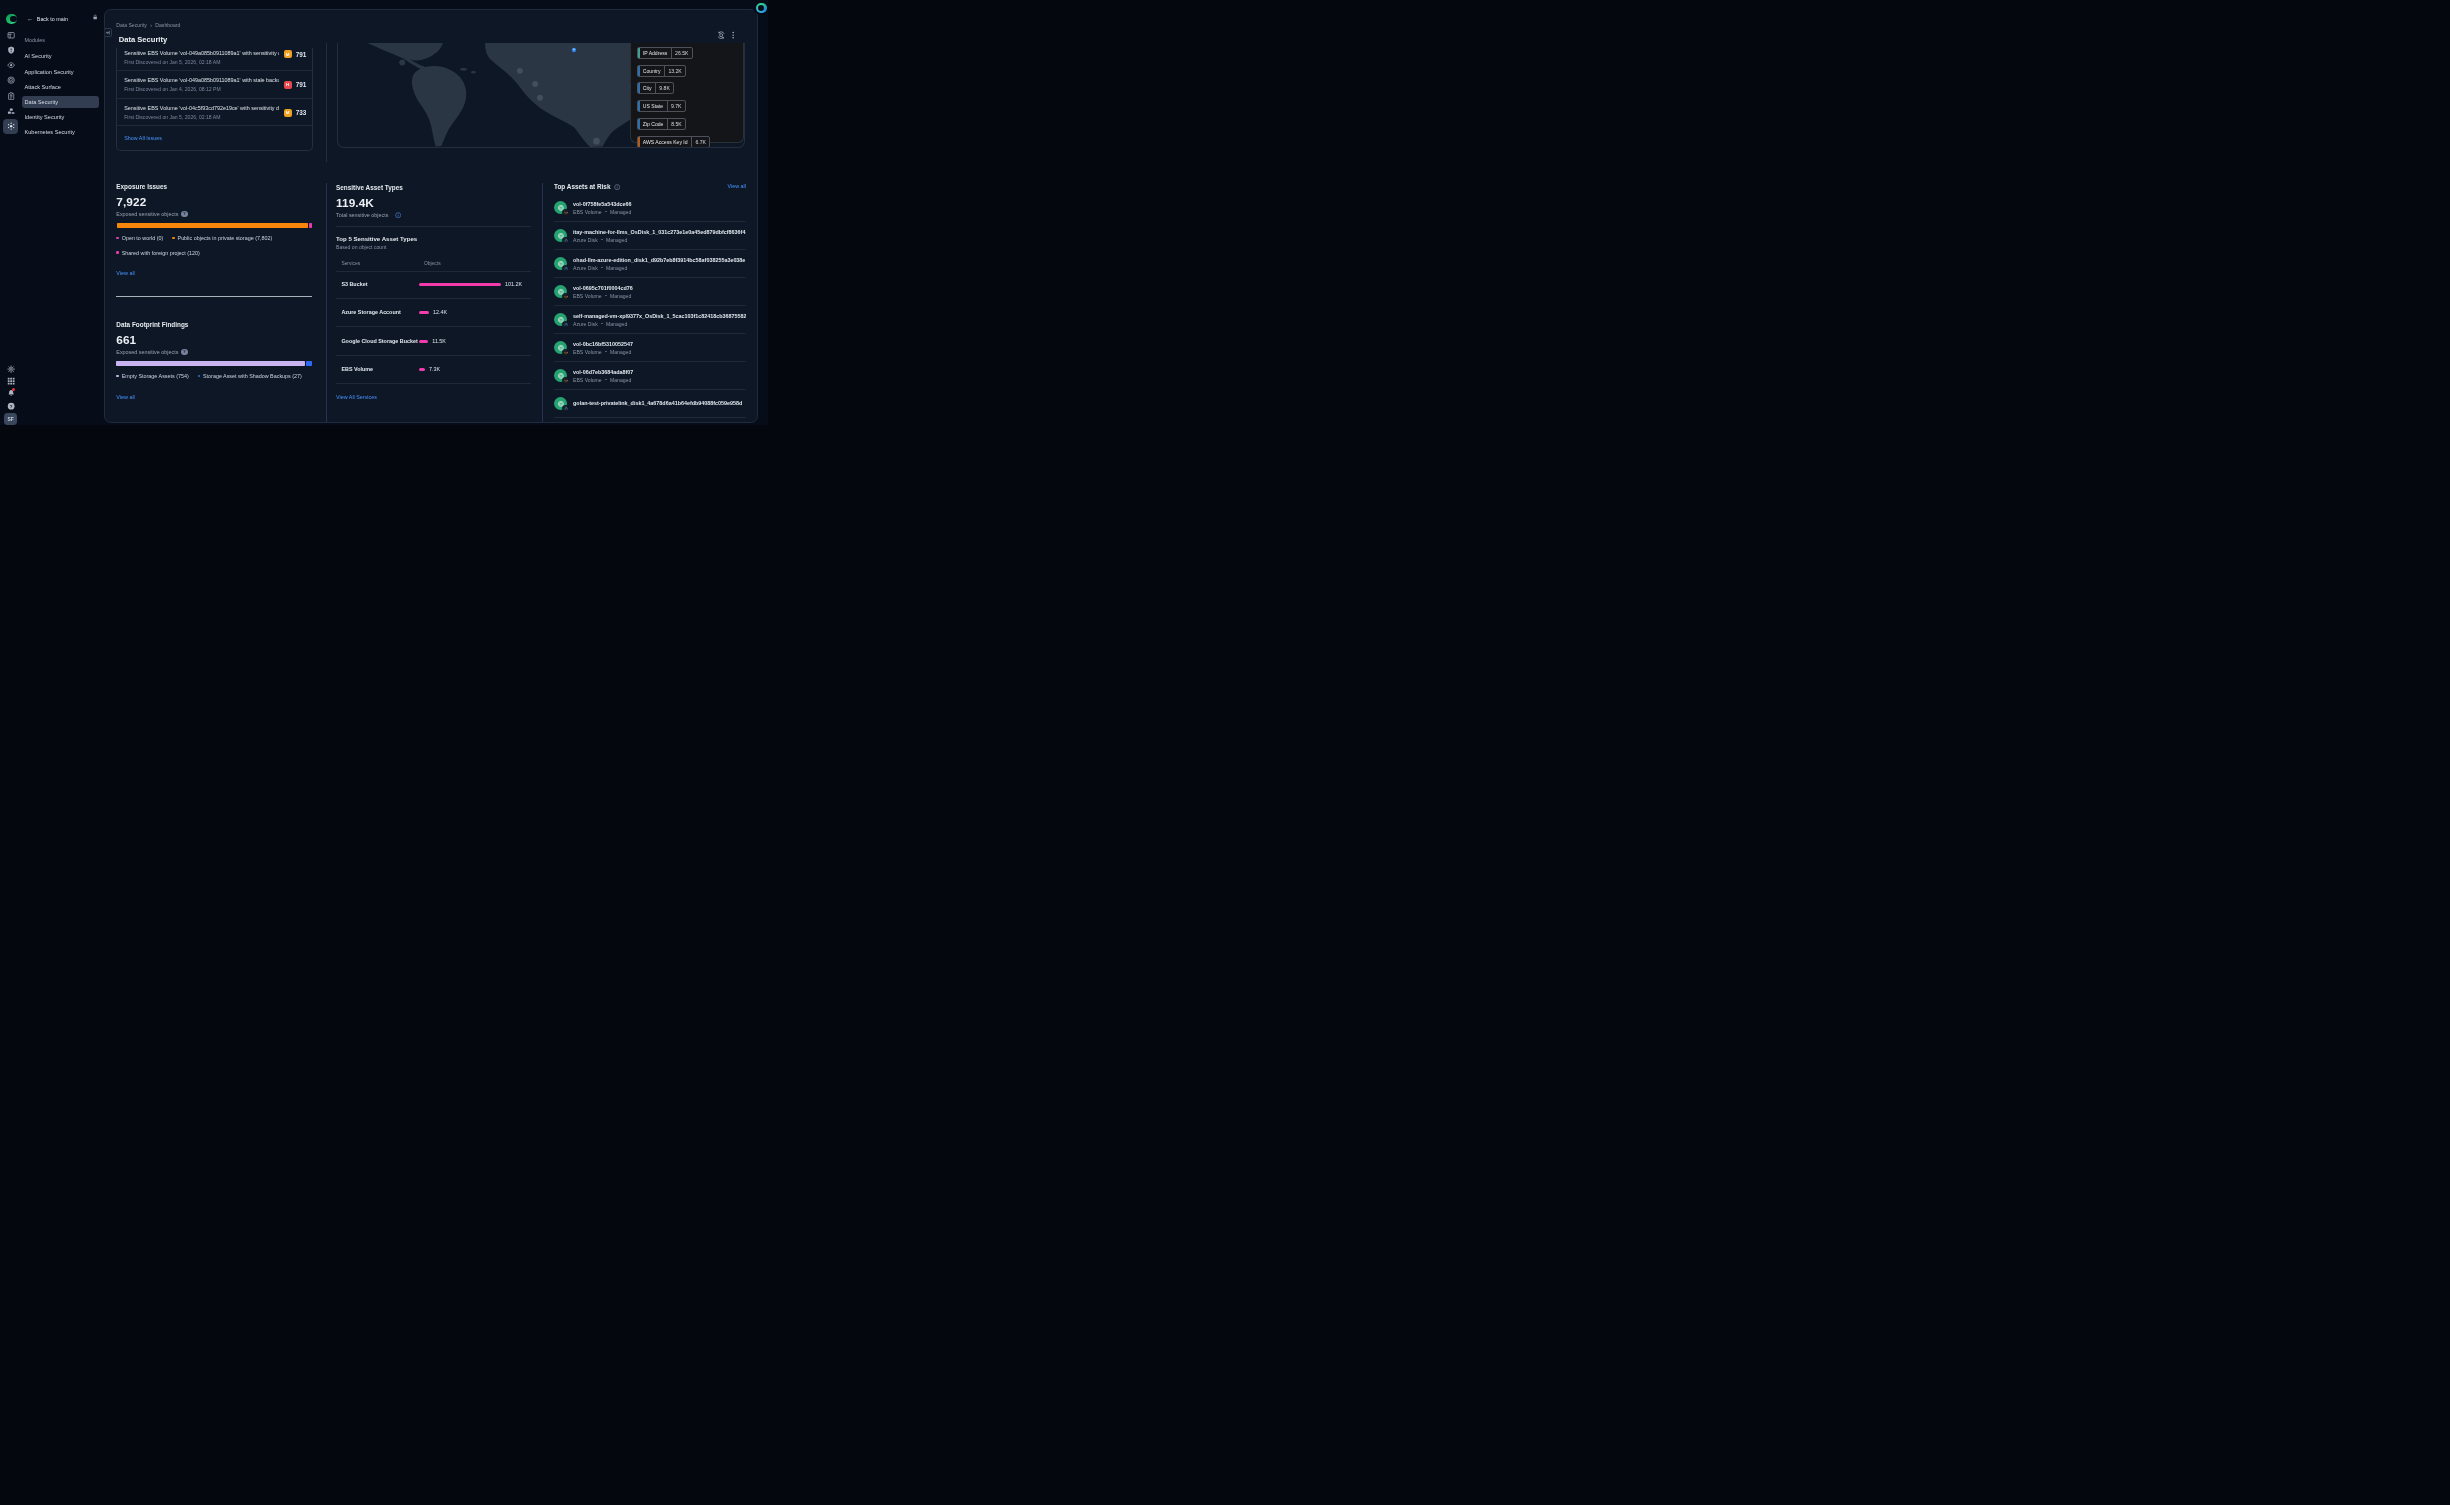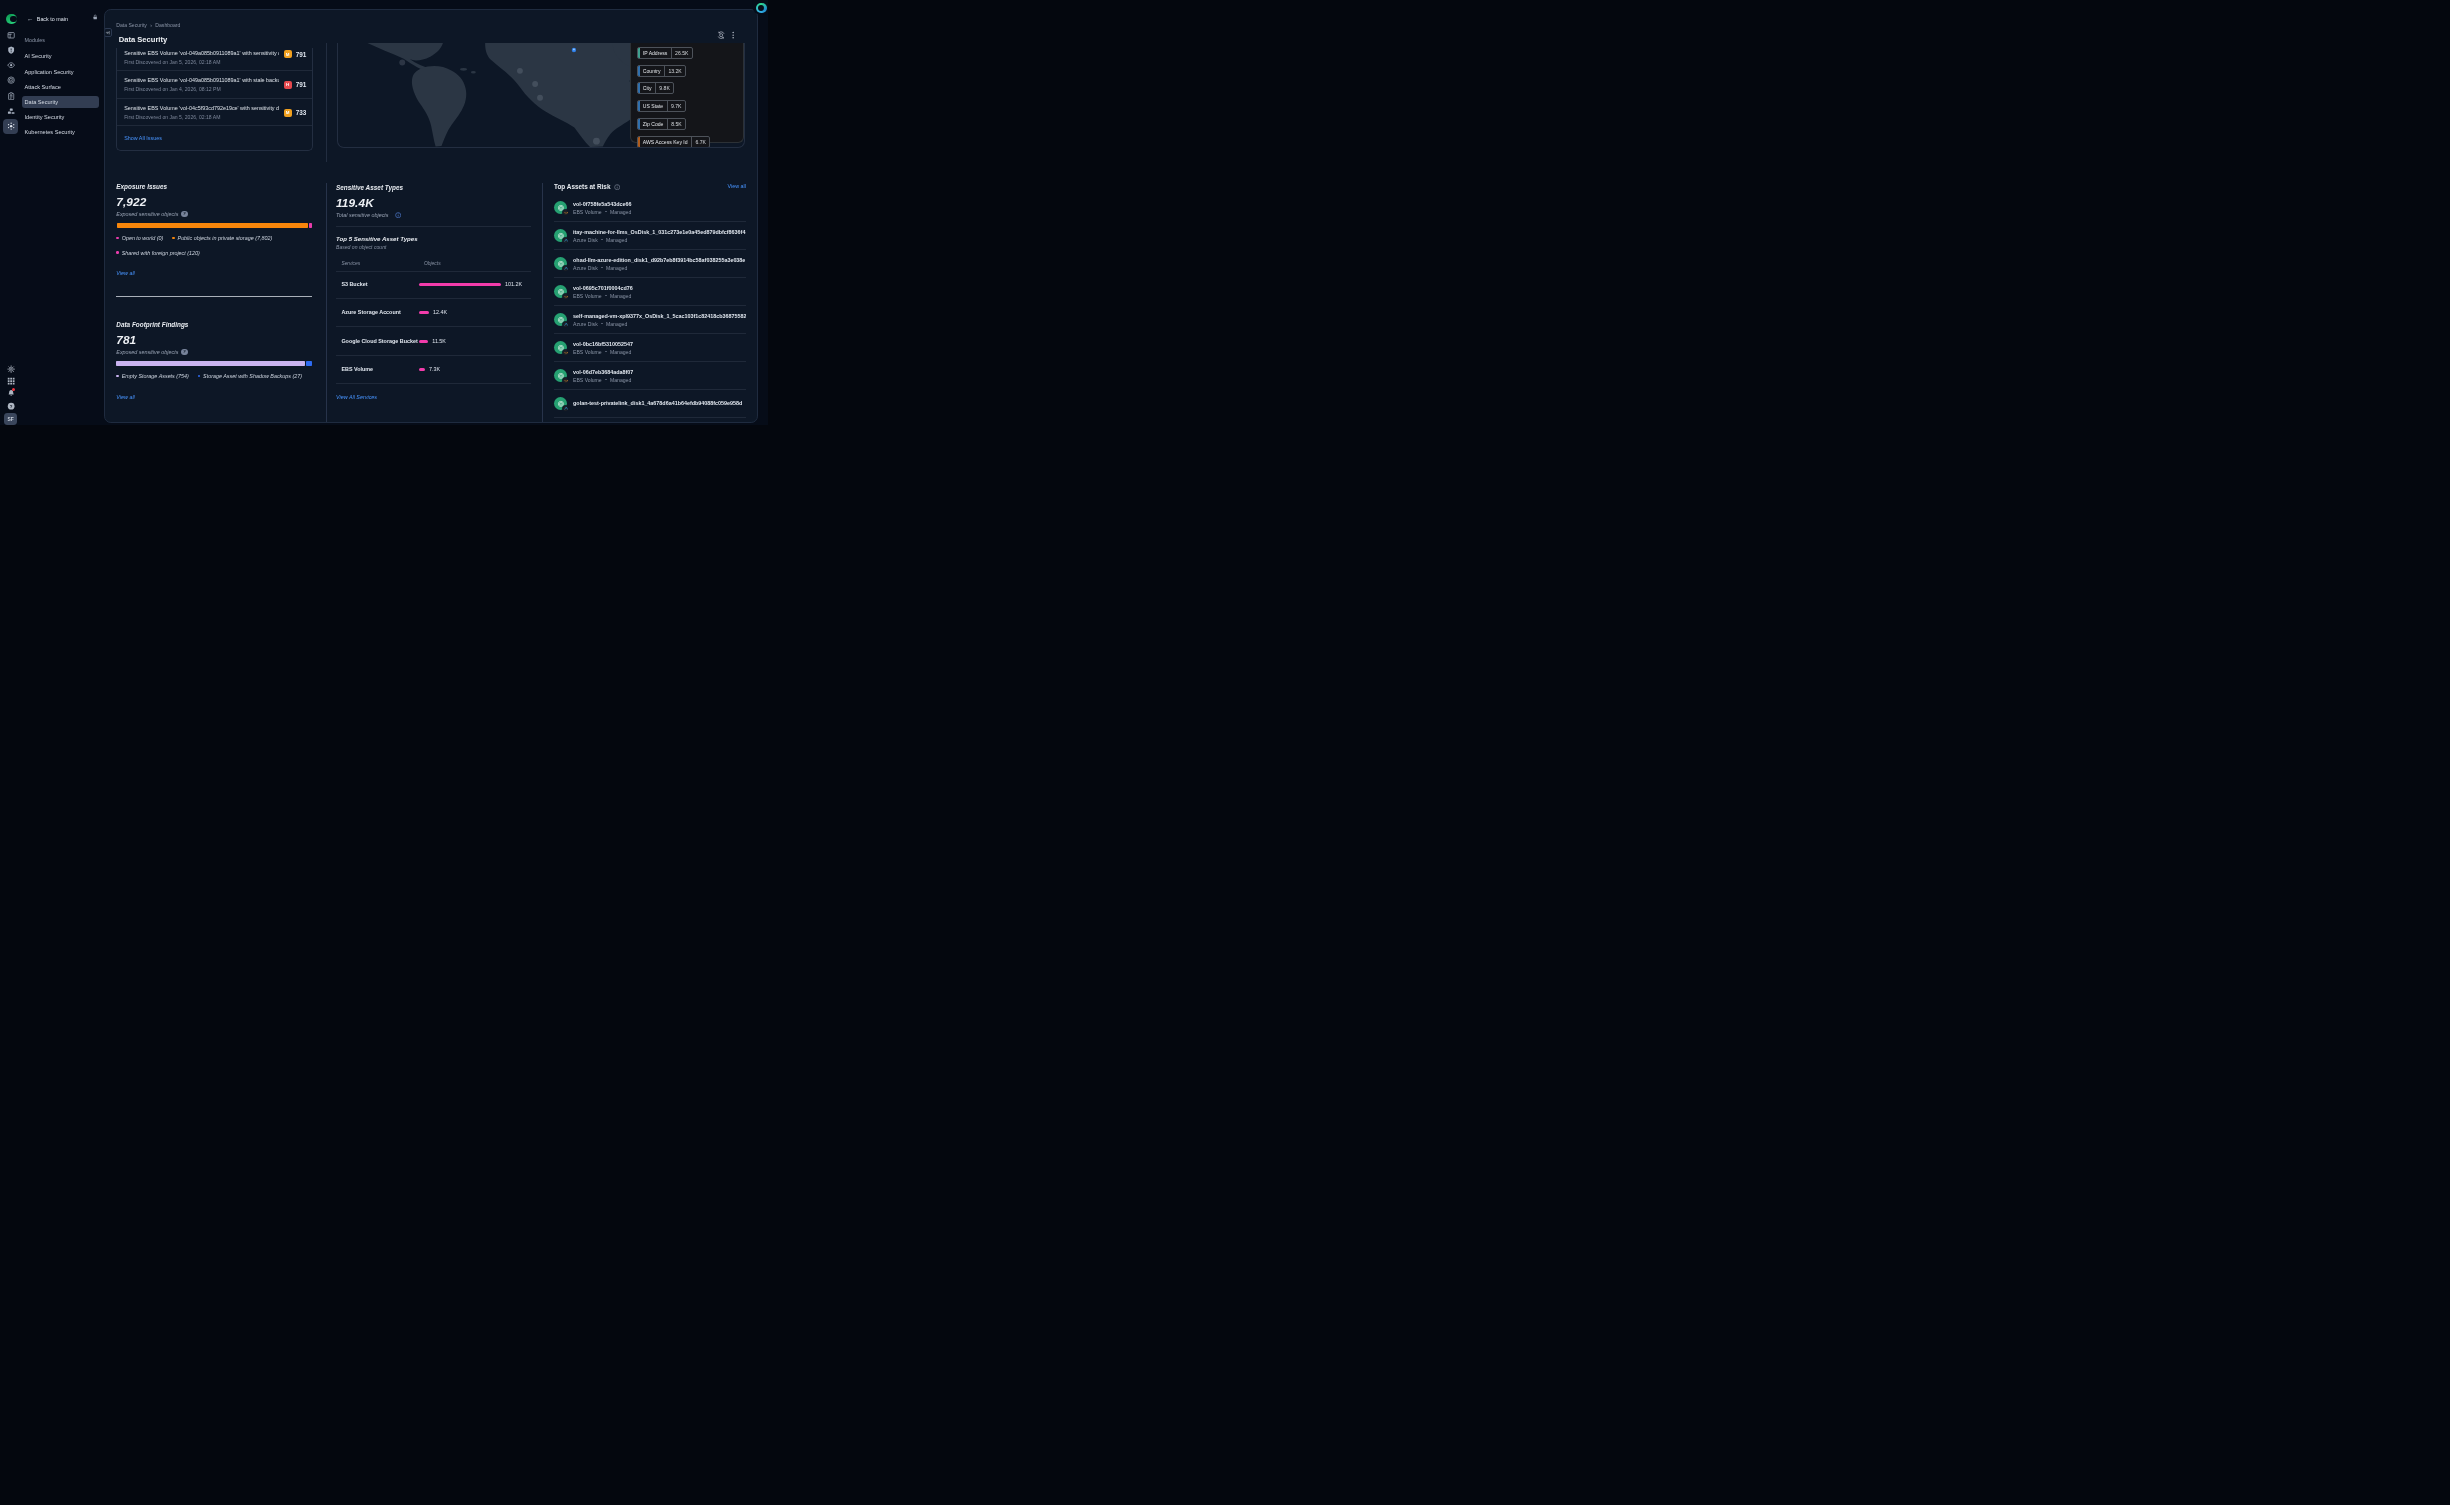--- a/index.html
+++ b/index.html
@@ -79,21 +79,21 @@
   .big-num { font-size:11.8px; font-weight:700; color:#eef1f5; letter-spacing:0.1px; }
   .sub-line { display:flex; align-items:center; gap:2.9px; font-size:5.4px; color:#98a2b3; }
   .q-icon { width:6.4px; height:6.4px; border-radius:50%; background:#77839a; color:#0d1726; font-size:4.4px; font-weight:bold; display:flex; align-items:center; justify-content:center; }
   .stackbar { display:flex; gap:1px; height:4.9px; width:100%; }
   .stackbar .seg { border-radius:0.7px; }
   .legend { display:flex; flex-wrap:wrap; column-gap:8.8px; row-gap:8.8px; }
   .legend-item { display:flex; align-items:center; gap:2.9px; font-size:5.4px; color:#cdd4df; }
   .legend-dot { width:2.5px; height:2.5px; border-radius:50%; flex:none; }
   .col1-divider { position:absolute; left:0; top:113px; width:196px; height:1px; background:#c6cbd3; opacity:0.85; }
 
-  .abs { position:absolute;font-style:italic; }
+  .abs { position:absolute; }
 
   .tbl-head { font-size:4.9px; color:#8a94a6; }
   .svc-row { position:absolute; left:0; width:195px; height:28px; display:flex; align-items:center; border-bottom:0.5px solid #1f2939; }
   .svc-top-divider { position:absolute; left:0; top:88px; width:195px; height:0.5px; background:#1f2939; }
   .svc-name { width:83px; font-size:5.4px; font-weight:600; color:#e2e8f0; padding-left:5.4px; }
   .svc-barwrap { display:flex; align-items:center; }
   .svc-bar { height:2.5px; border-radius:1.5px; }
   .svc-val { font-size:5.4px; color:#dfe5ee; margin-left:3.9px; }
 
   .col3-head { position:absolute; left:0; top:0; width:100%; display:flex; align-items:center; }
@@ -413,21 +413,21 @@
           <span class="legend-item">
               <span class="legend-dot" style="background: rgb(233, 60, 172);"></span>
               <span>Shared with foreign project (120)</span>
             </span>
         </div>
         <span class="link abs" style="left:0;top:87px">View all</span>
 
         <div class="col1-divider"></div>
 
         <div class="sec-title abs" style="left:0;top:138px">Data Footprint Findings</div>
-        <div class="big-num abs" style="left:0;top:150px">781</div>
+        <div class="big-num abs" style="left:0;top:150px">661</div>
         <div class="sub-line abs" style="left:0;top:166px">
           <span>Exposed sensitive objects</span>
           <span class="q-icon">?</span>
         </div>
         <div class="stackbar abs" style="left:0;top:178px;width:196px">
           <span class="seg" style="background: rgb(201, 179, 240); flex-grow: 754;"></span>
           <span class="seg" style="background: rgb(46, 107, 242); flex-grow: 27;"></span>
         </div>
         <div class="legend abs" style="left:0;top:190px;width:196px">
           <span class="legend-item">

